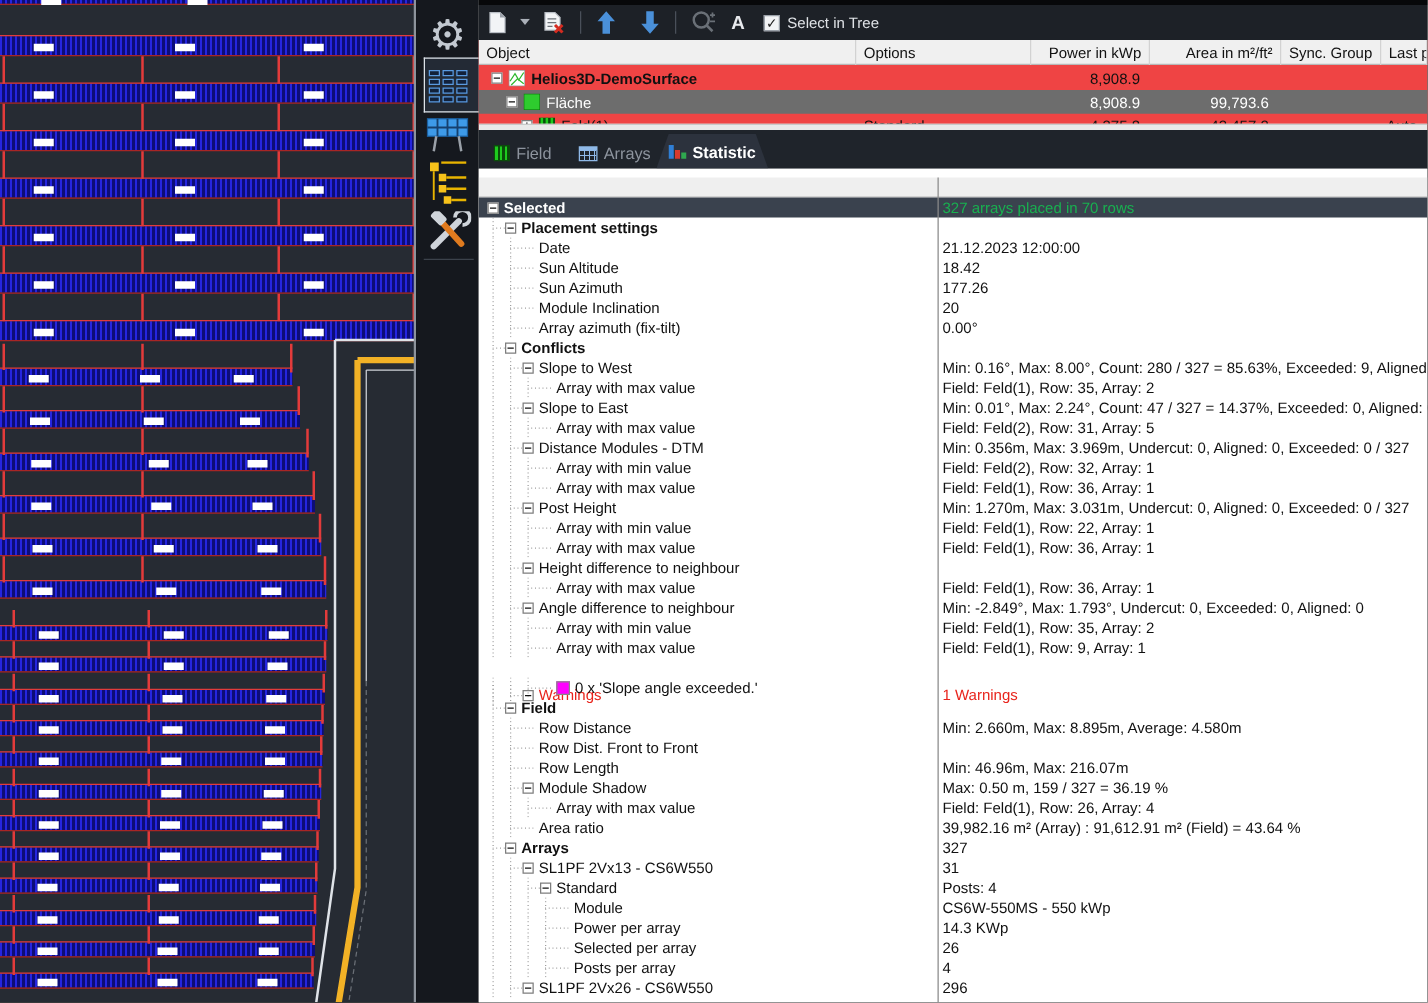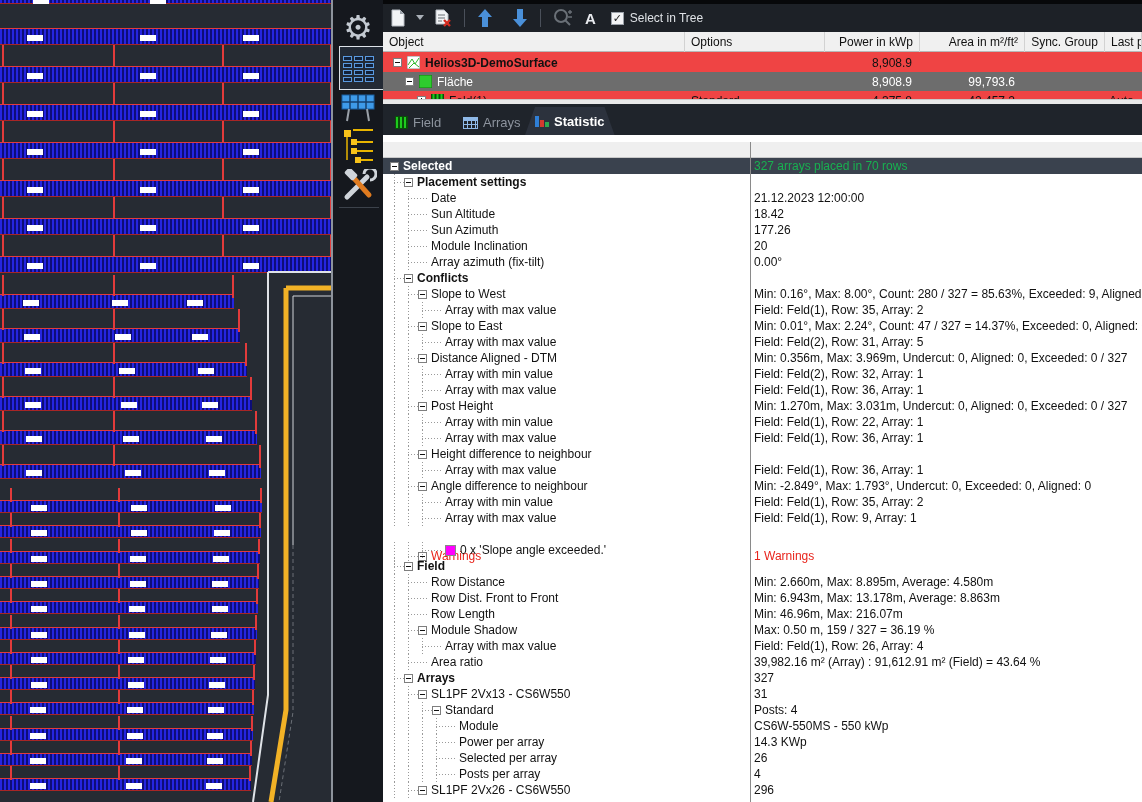--- a/index.html
+++ b/index.html
@@ -589,21 +589,21 @@
             <span class="s-label" style="left:62px;">Array with max value</span>
             <span class="s-val" style="color:inherit">Field: Feld(2), Row: 31, Array: 5</span>
           </div>
           <div class="srow" style="top: 215px;">
             <span class="guide" style="left:11px"></span>
             <span class="guide" style="left:25px"></span>
             <span class="hstub" style="left:25px;width:10px"></span>
             <span class="s-label" style="left:35px">
               <span class="expander "></span>
             </span>
-            <span class="s-label" style="left:48px;">Distance Aligned - DTM</span>
+            <span class="s-label" style="left:48px;">Distance Modules - DTM</span>
             <span class="s-val" style="color:inherit">Min: 0.356m, Max: 3.969m, Undercut: 0, Aligned: 0, Exceeded: 0 / 327</span>
           </div>
           <div class="srow" style="top: 231px;">
             <span class="guide" style="left:11px"></span>
             <span class="guide" style="left:25px"></span>
             <span class="guide" style="left:39px"></span>
             <span class="hstub" style="left:39px;width:19px"></span>
             <span class="s-label" style="left:62px;">Array with min value</span>
             <span class="s-val" style="color:inherit">Field: Feld(2), Row: 32, Array: 1</span>
           </div>
@@ -714,21 +714,20 @@
             <span class="guide" style="left:25px"></span>
             <span class="hstub" style="left:25px;width:19px"></span>
             <span class="s-label" style="left:48px;">Row Distance</span>
             <span class="s-val" style="color:inherit">Min: 2.660m, Max: 8.895m, Average: 4.580m</span>
           </div>
           <div class="srow" style="top: 455px;">
             <span class="guide" style="left:11px"></span>
             <span class="guide" style="left:25px"></span>
             <span class="hstub" style="left:25px;width:19px"></span>
             <span class="s-label" style="left:48px;">Row Dist. Front to Front</span>
-            <span class="s-val" style="color:inherit">Min: 6.943m, Max: 13.178m, Average: 8.863m</span>
           </div>
           <div class="srow" style="top: 471px;">
             <span class="guide" style="left:11px"></span>
             <span class="guide" style="left:25px"></span>
             <span class="hstub" style="left:25px;width:19px"></span>
             <span class="s-label" style="left:48px;">Row Length</span>
             <span class="s-val" style="color:inherit">Min: 46.96m, Max: 216.07m</span>
           </div>
           <div class="srow" style="top: 487px;">
             <span class="guide" style="left:11px"></span>

